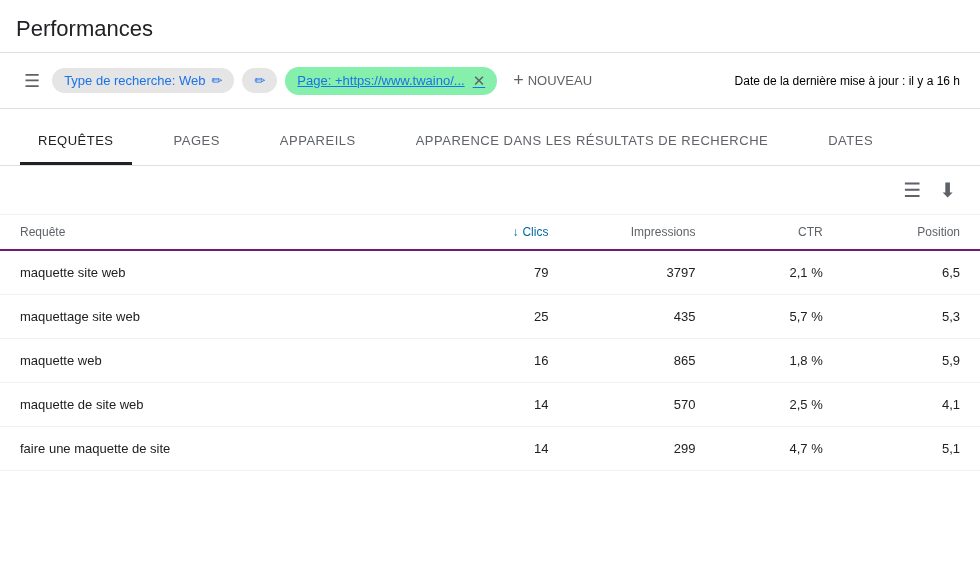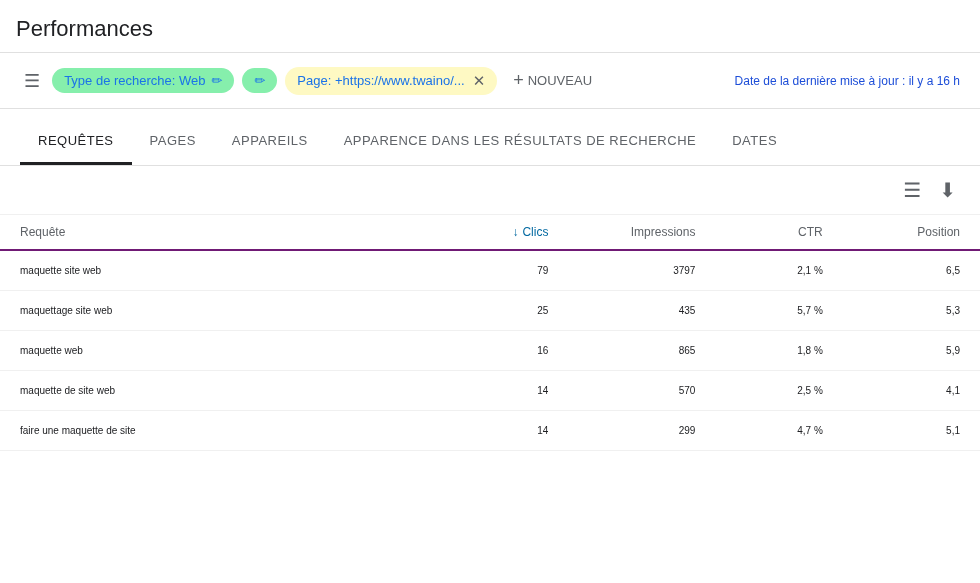--- a/index.html
+++ b/index.html
@@ -39,37 +39,38 @@
     .filter-icon {
       color: #5f6368;
       font-size: 18px;
       cursor: pointer;
       padding: 4px;
     }
 
     .filter-chip {
       display: flex;
       align-items: center;
-      background: #86efac;
+      background: #e5e5e5;
       border-radius: 16px;
       padding: 5px 12px;
       font-size: 13px;
       color: #1a73e8;
       cursor: pointer;
       gap: 6px;
       border: none;
     }
 
     .filter-chip .chip-edit {
       color: #1a73e8;
       font-size: 13px;
     }
 
     .filter-chip-closable {
-      background: #fef9c3;
+      background: #86efac;
+      text-decoration: underline;
     }
 
     .filter-chip .chip-close {
       color: #5f6368;
       font-size: 15px;
       margin-left: 2px;
     }
 
     .add-filter {
       display: flex;
@@ -84,29 +85,30 @@
     }
 
     .add-filter .plus {
       font-size: 18px;
       color: #5f6368;
     }
 
     .update-date {
       margin-left: auto;
       font-size: 12px;
-      color: #1d4ed8;
+      color: #000000;
       white-space: nowrap;
     }
 
     .tabs-bar {
       display: flex;
       padding: 0 20px;
       border-bottom: 1px solid #e0e0e0;
       margin-top: 10px;
+      gap: 24px;
     }
 
     .tab {
       padding: 14px 18px;
       font-size: 13px;
       font-weight: 500;
       color: #5f6368;
       cursor: pointer;
       letter-spacing: 0.5px;
       text-transform: uppercase;
@@ -164,21 +166,21 @@
       margin-right: 4px;
       font-size: 12px;
     }
 
     .data-table tbody tr {
       border-bottom: 1px solid #f0f0f0;
     }
 
     .data-table td {
       padding: 14px 20px;
-      font-size: 10px;
+      font-size: 13px;
       color: #202124;
     }
 
     .data-table td.numeric {
       text-align: right;
     }
 
     .td-clicks {
       color: #1a73e8;
       font-weight: 400;

